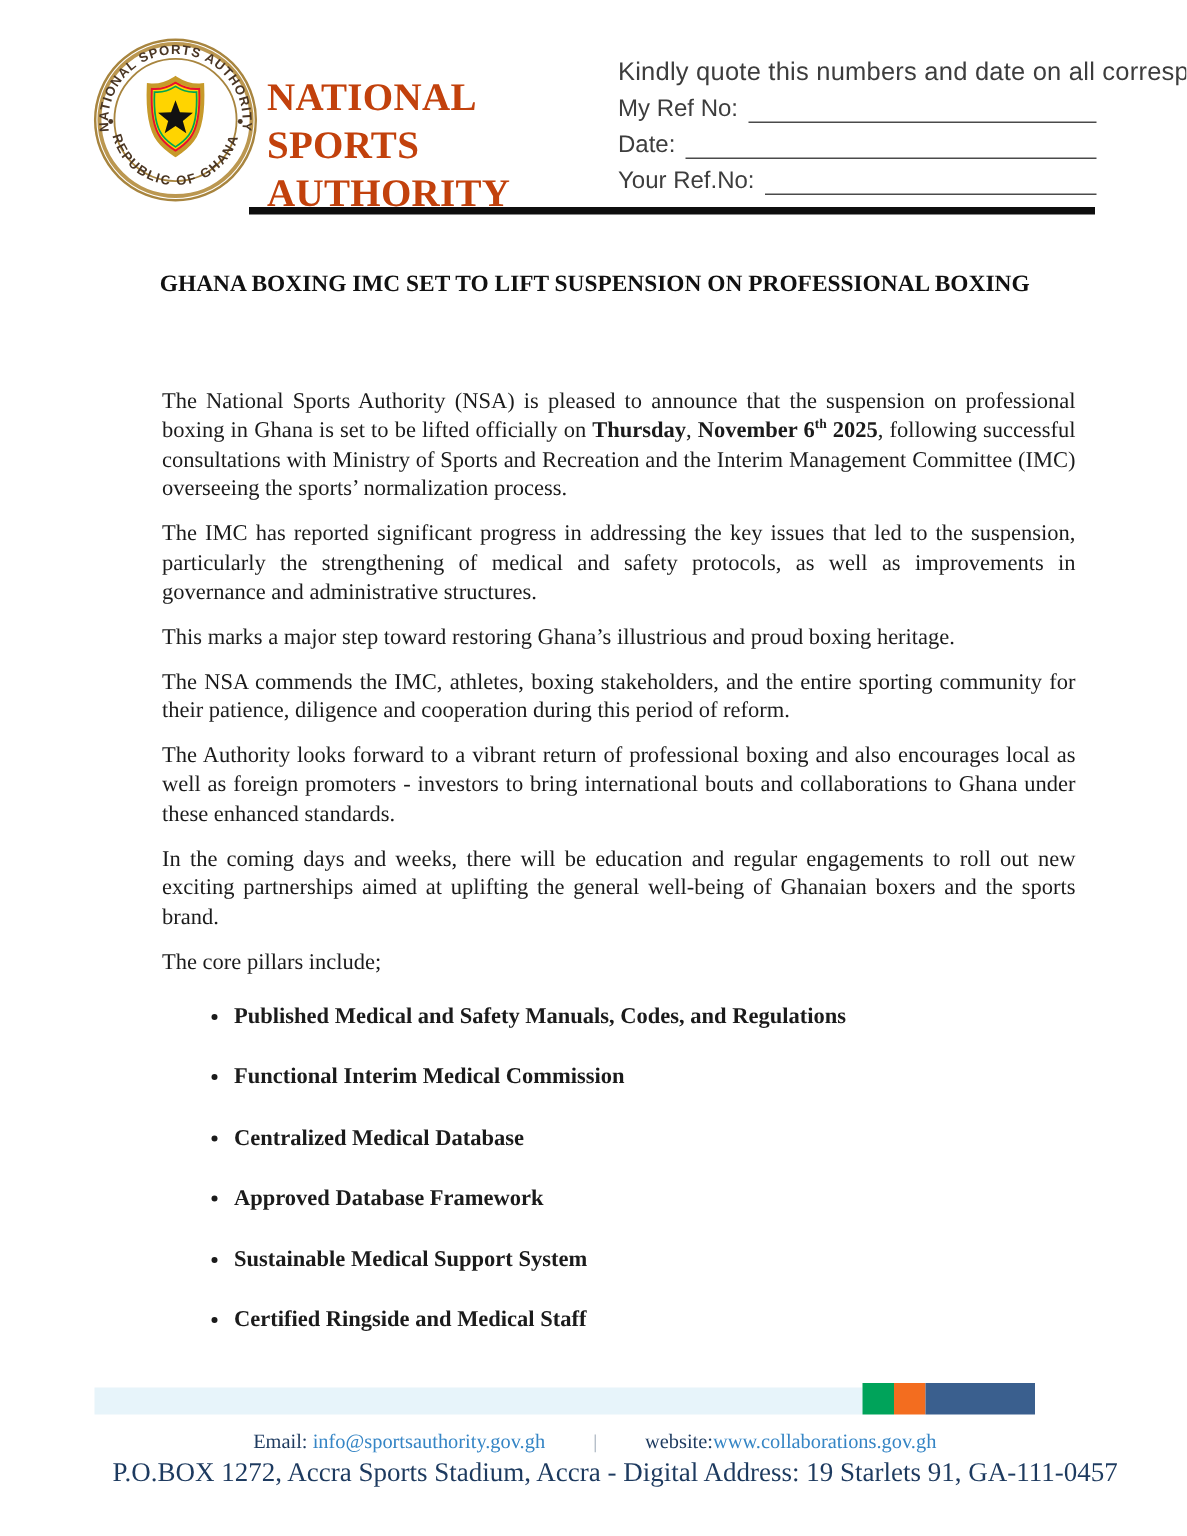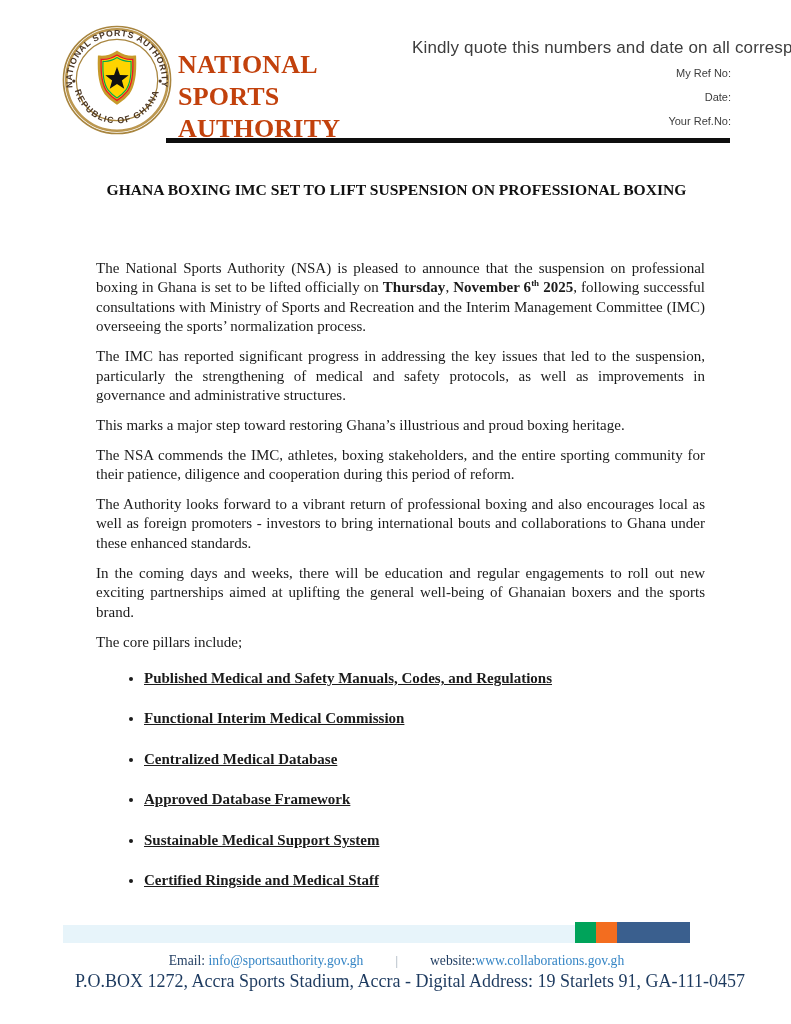--- a/index.html
+++ b/index.html
@@ -14,37 +14,37 @@
   .org-title {
     position:absolute; left:178px; top:49px; width:240px;
     font-family:"Liberation Serif", serif; font-weight:700;
     font-size:26px; line-height:32px; letter-spacing:0.2px; color:#c2410c;
   }
   .ref-block {
     position:absolute; left:412px; top:38px; width:319px;
     font-family:"Liberation Sans", sans-serif; color:#3d3d3d;
   }
   .ref-note { font-size:17px; letter-spacing:0.15px; margin-bottom:9px; white-space:nowrap; }
-  .ref-row { display:flex; align-items:flex-end; margin-bottom:9px; font-size:11px; height:15px;flex-direction:column; }
+  .ref-row { display:flex; align-items:flex-end; margin-bottom:9px; font-size:16px; height:15px; }
   .ref-line { flex:1; border-bottom:1.4px solid #4a4a4a; margin-left:7px; }
 
   .header-rule { position:absolute; left:166px; top:138px; width:564px; height:5px; background:#0e0e0e; }
 
   
   .doc-title {
     position:absolute; left:92px; top:179px; width:609px; text-align:center;
     font-weight:700; font-size:15.6px; line-height:21.5px; color:#111;
   }
 
   
-  .content { position:absolute; left:96px; top:259px; width:609px; }
+  .content { position:absolute; left:108px; top:259px; width:609px; }
   .content p { margin:0 0 10.5px 0; font-size:15px; line-height:19.4px; text-align:justify; }
   .content .b { font-weight:700; }
   .content sup { font-size:60%; vertical-align:super; line-height:0; }
-  .pillars { list-style:disc; margin:17px 0 0 0; padding:0 0 0 48px;text-decoration:underline; }
+  .pillars { list-style:disc; margin:17px 0 0 0; padding:0 0 0 48px; }
   .pillars li { font-weight:700; font-size:15px; line-height:19px; margin-bottom:21.5px; }
 
   
   .footer-bar   { position:absolute; left:63px;  top:925px; width:512px; height:18px; background:var(--bar,#e7f4fa); }
   .block-green  { position:absolute; left:575px; top:922px; width:21px;  height:21px; background:var(--green,#00a35a); }
   .block-orange { position:absolute; left:596px; top:922px; width:21px;  height:21px; background:var(--orange,#f36d1f); }
   .block-navy   { position:absolute; left:617px; top:922px; width:73px;  height:21px; background:var(--navy,#3a5f8e); }
 
   .contact {
     position:absolute; left:92px; top:953px; width:609px;

